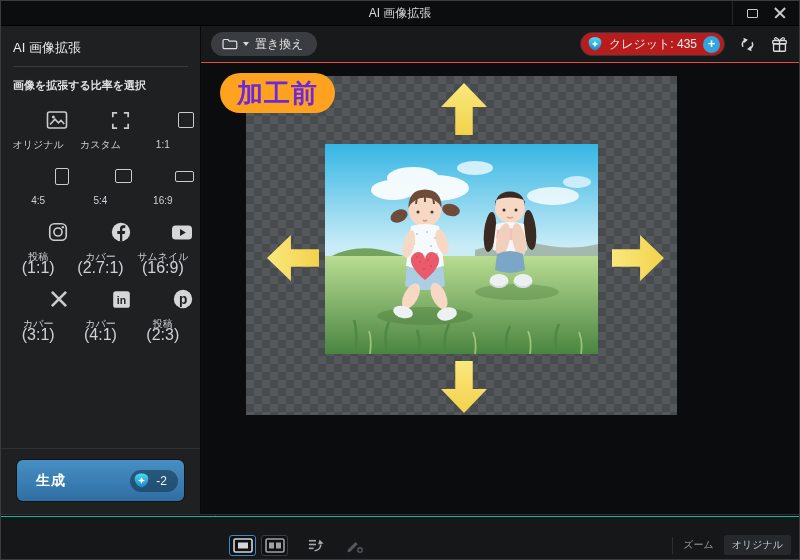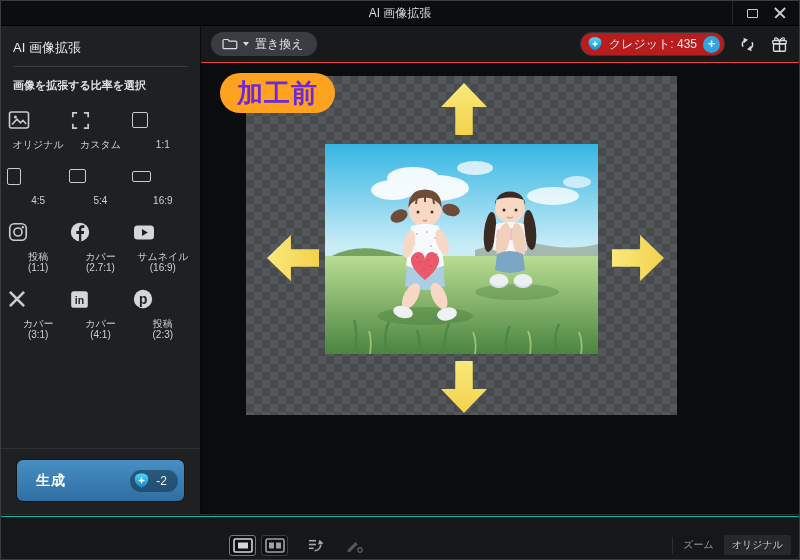--- a/index.html
+++ b/index.html
@@ -19,24 +19,24 @@
   
   .app-body { display:flex; height:488px; }
 
   
   .sidebar { position:relative; width:200px; background:#1e2022; border-right:1px solid #070808; flex:none; }
   .sidebar-header { padding:13px 12px 9px; font-size:13px; color:#eceded; }
   .sidebar-divider { height:1px; background:#393b3d; margin:0 12px; }
   .sidebar-subtitle { padding:11px 12px 2px; font-size:11px; font-weight:bold; color:#dfe0e1; }
   .ratio-grid { display:grid; grid-template-columns:repeat(3,1fr); row-gap:11px; padding:10px 6px 0; }
   .ratio-cell { text-align:center; cursor:pointer; }
-  .ratio-icon { height:30px; display:flex; align-items:center; justify-content:flex-start; }
+  .ratio-icon { height:30px; display:flex; align-items:center; justify-content:flex-end; }
   .shp { display:inline-block; border:1.5px solid #c9cbcd; border-radius:2px; }
   .ratio-label { margin-top:4px; font-size:10px; line-height:11px; color:#cfd2d4; }
-  .ratio-sub { font-size:10px; line-height:11px; color:#cfd2d4; }
+  .ratio-sub { font-size:16px; line-height:11px; color:#cfd2d4; }
 
   .generate-section { position:absolute; left:0; right:0; bottom:0; border-top:1px solid #2f3133; padding:11px 16px 13px; background:#1e2022; }
   .generate-btn { height:41px; border-radius:6px; background:linear-gradient(180deg,#478fc4,#2f6ea3); display:flex; align-items:center; justify-content:space-between; padding:0 6px 0 19px; cursor:pointer; box-shadow:0 0 0 1px rgba(0,0,0,.35); }
   .generate-label { font-size:14px; font-weight:bold; color:#fff; letter-spacing:1px; }
   .cost-pill { height:22px; border-radius:11px; background:rgba(8,24,38,.42); display:flex; align-items:center; gap:6px; padding:0 11px 0 3px; }
   .cost-value { font-size:12px; color:#f2f3f4; }
 
   
   .main { position:relative; flex:1; display:flex; flex-direction:column; background:#0b0c0d; }
   .main-toolbar { height:37px; flex:none; background:#17191b; border-bottom:1px solid #ef4444; display:flex; align-items:center; padding:0 10px; }

